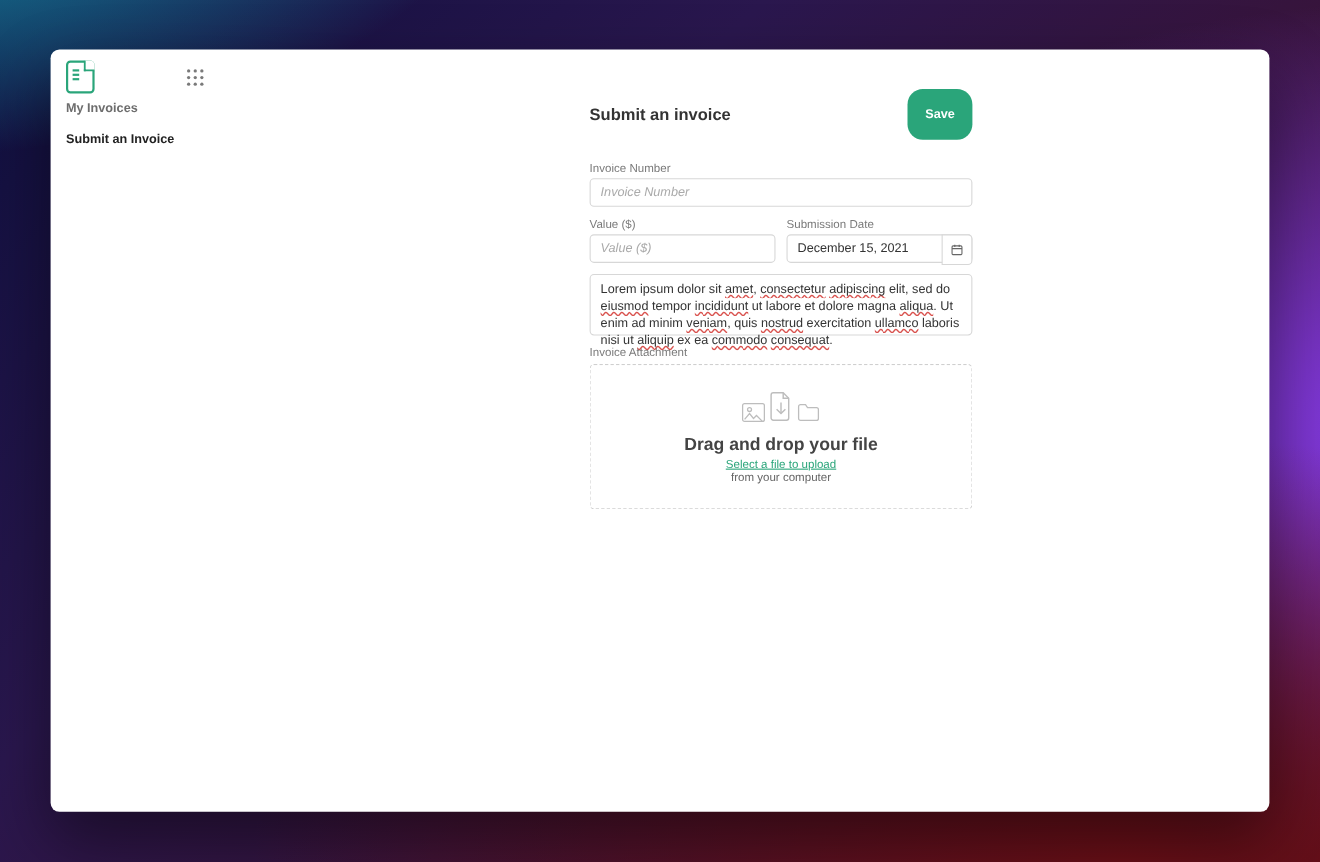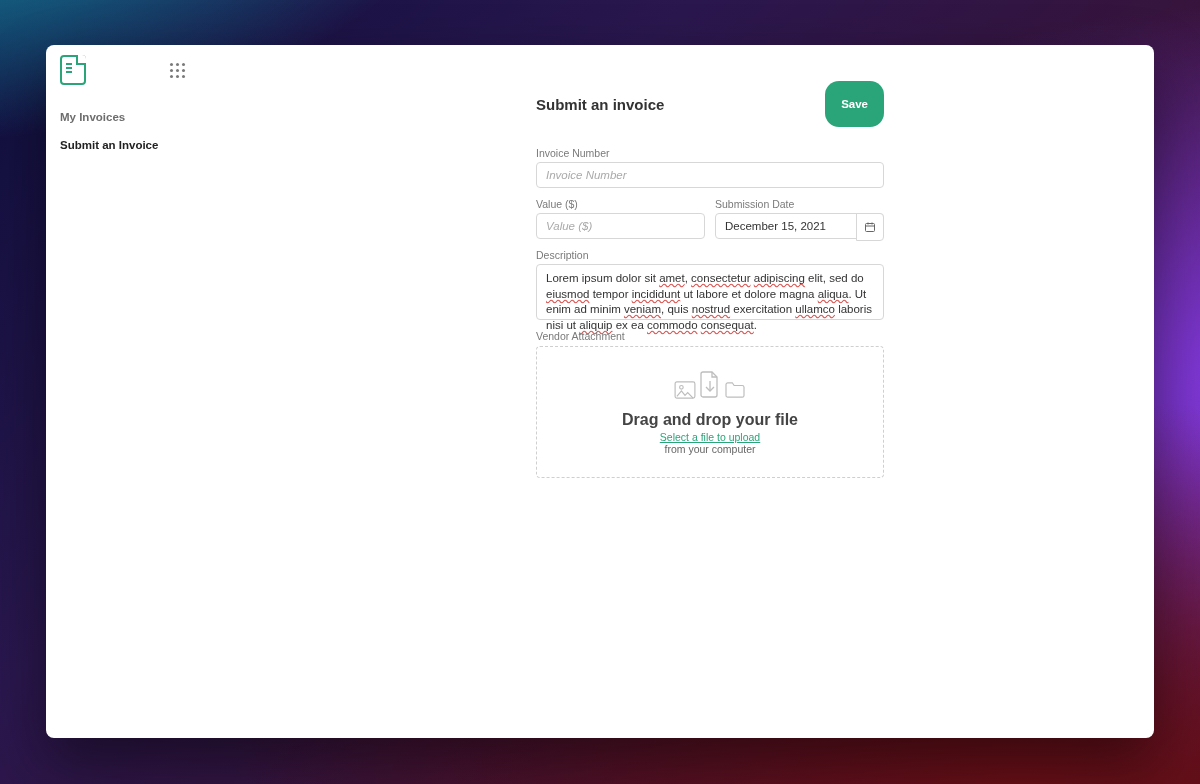--- a/index.html
+++ b/index.html
@@ -38,21 +38,20 @@
     border-radius:8px;
     box-shadow:0 25px 60px rgba(0,0,0,.45);
     overflow:hidden;
     display:flex;
   }
   
   .sidebar{
     width:154px;
     padding:10px 0 0 0;
     display:flex;flex-direction:column;
-    gap:18px;
   }
   .top-icons{
     display:flex;align-items:center;gap:84px;
     padding-left:14px;
     height:30px;
   }
   .logo{
     width:22px;height:26px;
     border:2px solid var(--accent);
     border-radius:4px;
@@ -219,26 +218,25 @@
                 <line x1="3" y1="10" x2="21" y2="10"></line>
                 <line x1="8" y1="3" x2="8" y2="7"></line>
                 <line x1="16" y1="3" x2="16" y2="7"></line>
               </svg>
             </div>
           </div>
         </div>
       </div>
 
       <div class="field">
-        <div class="label">Description</div>
         <div class="input textarea" contenteditable="true" id="desc-box" style="">Lorem ipsum dolor sit <span class="spell">amet</span>, <span class="spell">consectetur</span> <span class="spell">adipiscing</span> elit, sed do <span class="spell">eiusmod</span> tempor <span class="spell">incididunt</span> ut labore et dolore magna <span class="spell">aliqua</span>. Ut enim ad minim <span class="spell">veniam</span>, quis <span class="spell">nostrud</span> exercitation <span class="spell">ullamco</span> laboris nisi ut <span class="spell">aliquip</span> ex ea <span class="spell">commodo</span> <span class="spell">consequat</span>.</div>
       </div>
 
       <div class="field">
-        <div class="label">Vendor Attachment</div>
+        <div class="label">Invoice Attachment</div>
         <div class="dropzone">
           <div class="dz-icons">
 
             <svg width="22" height="18" viewBox="0 0 24 20" fill="none" stroke="#bdbdbd" stroke-width="1.3">
               <rect x="1" y="1" width="22" height="18" rx="2"></rect>
               <circle cx="8" cy="7" r="2"></circle>
               <path d="M3 17l5-6 4 5 3-3 6 6"></path>
             </svg>
 
             <svg width="20" height="28" viewBox="0 0 20 28" fill="none" stroke="#bdbdbd" stroke-width="1.3">

